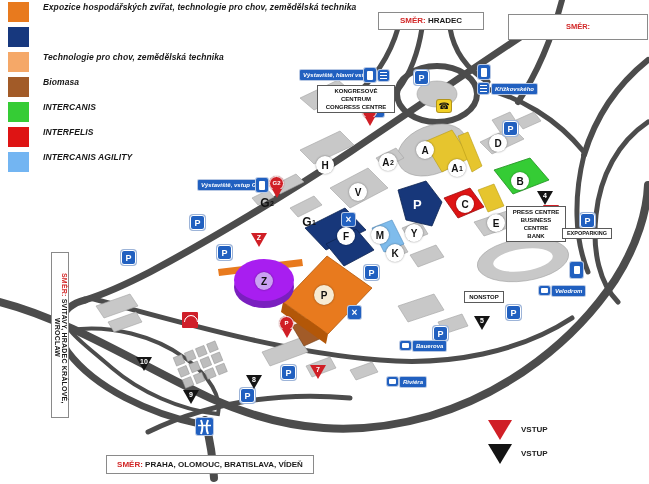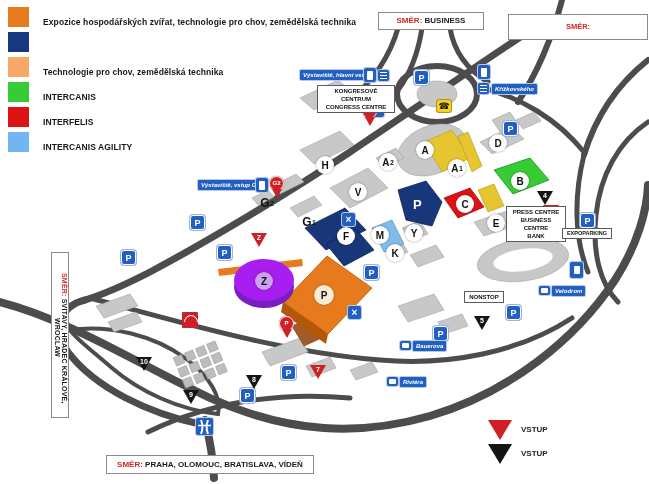--- a/index.html
+++ b/index.html
@@ -1,21 +1,21 @@
 <!DOCTYPE html>
 <html><head>
 <meta charset="utf-8">
 <style>
   html,body{margin:0;padding:0;background:#fff;}
   #stage{position:relative;width:649px;height:484px;background:#fff;overflow:hidden;
          font-family:"Liberation Sans",sans-serif;-webkit-font-smoothing:antialiased;}
   .abs{position:absolute;}
   
   #legend{position:absolute;left:8px;top:2px;width:340px;z-index:30;}
-  .lrow{display:flex;align-items:flex-end;height:25px;}
+  .lrow{display:flex;align-items:flex-start;height:25px;font-style:italic;}
   .lsw{width:21px;height:20px;margin-right:14px;flex:0 0 21px;}
   .llab{font-weight:bold;font-size:8.5px;color:#171717;letter-spacing:.1px;white-space:nowrap;}
   
   .dirsign{position:absolute;background:#fff;border:1px solid #8a8a8a;color:#1a1a1a;
            font-weight:bold;font-size:8px;text-align:center;z-index:25;
            display:flex;flex-direction:column;justify-content:center;line-height:1.25;}
   .redtxt{color:#d22727;}
   #sign-left{writing-mode:vertical-rl;line-height:1;display:block;padding-top:6px;
              font-size:7px;letter-spacing:.2px;}
   
@@ -176,35 +176,39 @@
         <div class="llab">Expozice hospodářských zvířat, technologie pro chov, zemědělská technika</div>
       </div>
     <div class="lrow">
         <div class="lsw" style="background-color: rgb(23, 56, 126);"></div>
       </div>
     <div class="lrow">
         <div class="lsw" style="background-color: rgb(245, 168, 104);"></div>
         <div class="llab">Technologie pro chov, zemědělská technika</div>
       </div>
     <div class="lrow">
+        <div class="lsw" style="background-color: rgb(162, 91, 40);"></div>
+        <div class="llab">Biomasa</div>
+      </div>
+    <div class="lrow">
         <div class="lsw" style="background-color: rgb(53, 204, 53);"></div>
         <div class="llab">INTERCANIS</div>
       </div>
     <div class="lrow">
         <div class="lsw" style="background-color: rgb(222, 20, 20);"></div>
         <div class="llab">INTERFELIS</div>
       </div>
     <div class="lrow">
         <div class="lsw" style="background-color: rgb(115, 181, 242);"></div>
         <div class="llab">INTERCANIS AGILITY</div>
       </div>
   </div>
 
   <div class="dirsign" style="left:378px;top:12px;width:104px;height:16px;">
-    <div><span class="redtxt">SMĚR:</span> <span>BUSINESS</span></div>
+    <div><span class="redtxt">SMĚR:</span> <span>HRADEC</span></div>
   </div>
   <div class="dirsign" style="left:508px;top:14px;width:138px;height:24px;font-size:7.5px;">
     <div class="redtxt">SMĚR:</div>
   </div>
   <div class="dirsign" id="sign-left" style="left:51px;top:252px;width:16px;height:158px;">
     <span class="redtxt">SMĚR:</span>&nbsp;<span>SVITAVY, HRADEC KRÁLOVÉ, WROCLAW</span>
   </div>
   <div class="dirsign" style="left:106px;top:455px;width:206px;height:17px;">
     <div><span class="redtxt">SMĚR:</span> <span>PRAHA, OLOMOUC, BRATISLAVA, VÍDEŇ</span></div>
   </div>

